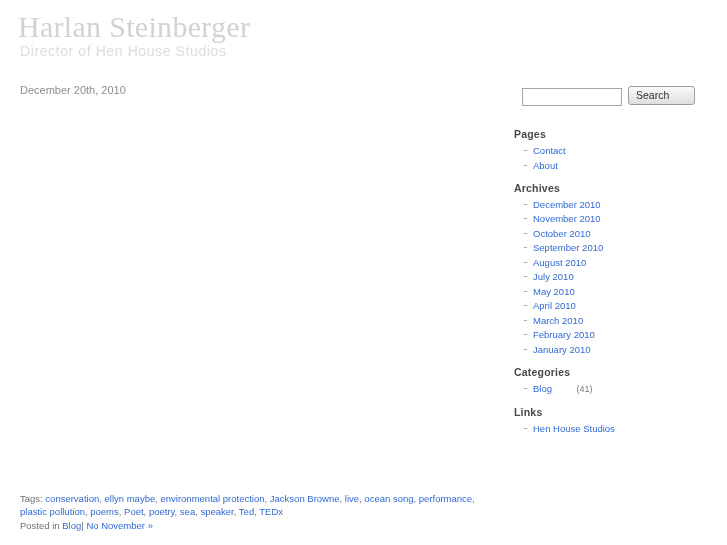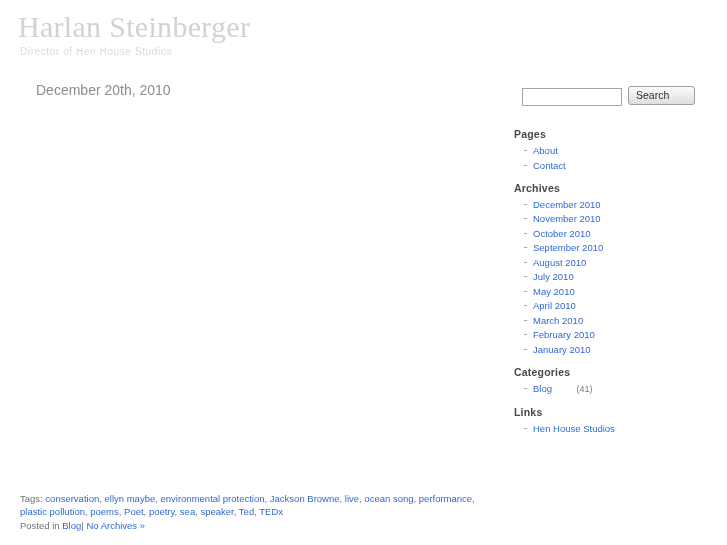--- a/index.html
+++ b/index.html
@@ -40,21 +40,21 @@
     letter-spacing: 0.3px;
     color: #d2d2d2;
     line-height: 34px;
     white-space: nowrap;
   }
   #site-description {
     position: absolute;
     left: 20px;
     top: 46px;
     margin: 0;
-    font-size: 10px;
+    font-size: 14px;
     letter-spacing: 0.6px;
     color: #dcdcdc;
     line-height: 11px;
     white-space: nowrap;
   }
 
   
   #content {
     position: absolute;
     left: 0;
@@ -64,22 +64,22 @@
   #post-title {
     margin: 0 0 2px 18px;
     font-family: "Liberation Serif", serif;
     font-size: 16.5px;
     font-weight: normal;
     color: #5a5a5a;
     line-height: 20px;
     white-space: nowrap;
   }
   #post-date {
-    margin: 0 0 0 36px;
-    font-size: 14px;
+    margin: 0 0 0 20px;
+    font-size: 11px;
     color: #8d8d8d;
     line-height: 12px;
   }
   #post-body {
     margin: 0 0 0 20px;
     height: 356px;
   }
 
   
   #post-meta {
@@ -194,37 +194,37 @@
   </div>
 
   <div id="post-meta">
     <p id="tags-line">
       <span>Tags:</span>
       <span id="tag-list"><a href="#">conservation</a><span>, </span><a href="#">ellyn maybe</a><span>, </span><a href="#">environmental protection</a><span>, </span><a href="#">Jackson Browne</a><span>, </span><a href="#">live</a><span>, </span><a href="#">ocean song</a><span>, </span><a href="#">performance</a><span>, </span><a href="#">plastic pollution</a><span>, </span><a href="#">poems</a><span>, </span><a href="#">Poet</a><span>, </span><a href="#">poetry</a><span>, </span><a href="#">sea</a><span>, </span><a href="#">speaker</a><span>, </span><a href="#">Ted</a><span>, </span><a href="#">TEDx</a></span>
     </p>
     <p id="posted-line">
       <span>Posted in</span>
       <a href="#">Blog</a><span class="meta-sep">|</span>
-      <a href="#">No Archives »</a>
+      <a href="#">No November »</a>
     </p>
   </div>
 
   <div id="sidebar">
 
     <div id="search-form">
       <input id="search-input" type="text" placeholder="" style="">
       <button id="search-submit">Search</button>
     </div>
 
     <div id="widget-area">
         <div class="widget">
           <h3 class="widget-title">Pages</h3>
           <ul>
+            <li><span class="bullet"></span><a href="#">Contact</a></li>
             <li><span class="bullet"></span><a href="#">About</a></li>
-            <li><span class="bullet"></span><a href="#">Contact</a></li>
           </ul>
         </div>
         <div class="widget">
           <h3 class="widget-title">Archives</h3>
           <ul>
             <li><span class="bullet"></span><a href="#">December 2010</a></li>
             <li><span class="bullet"></span><a href="#">November 2010</a></li>
             <li><span class="bullet"></span><a href="#">October 2010</a></li>
             <li><span class="bullet"></span><a href="#">September 2010</a></li>
             <li><span class="bullet"></span><a href="#">August 2010</a></li>

